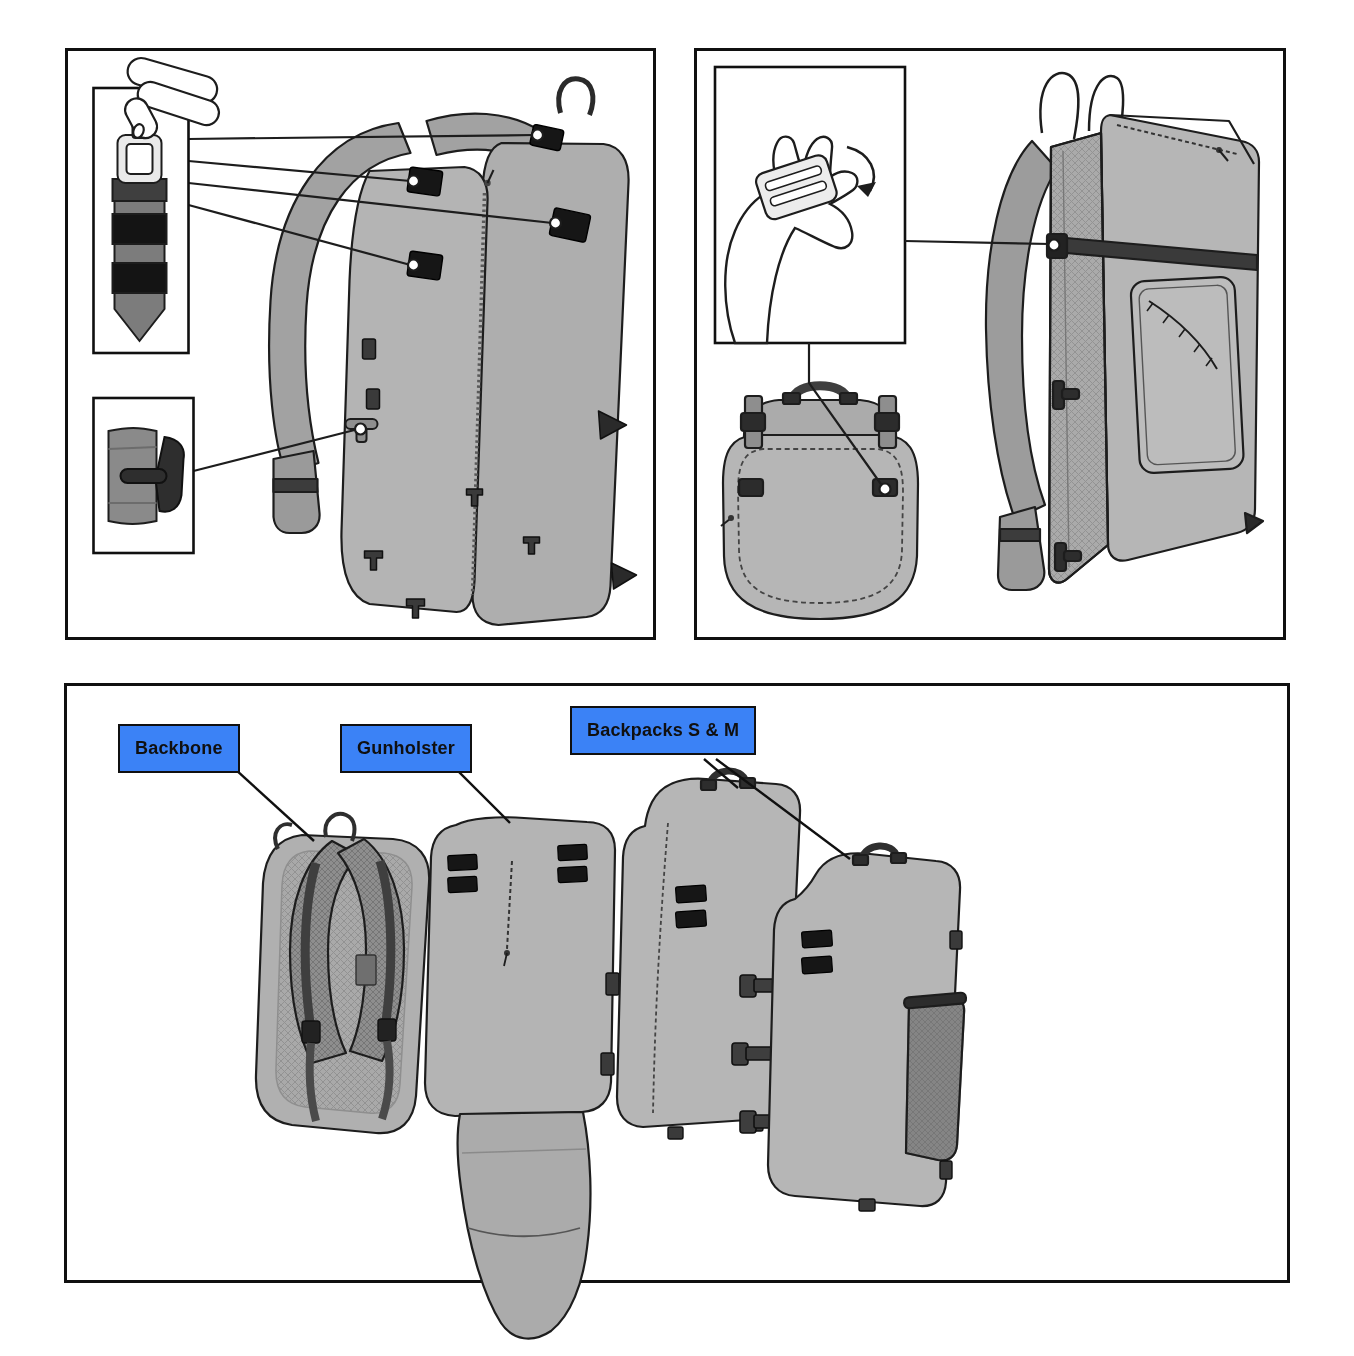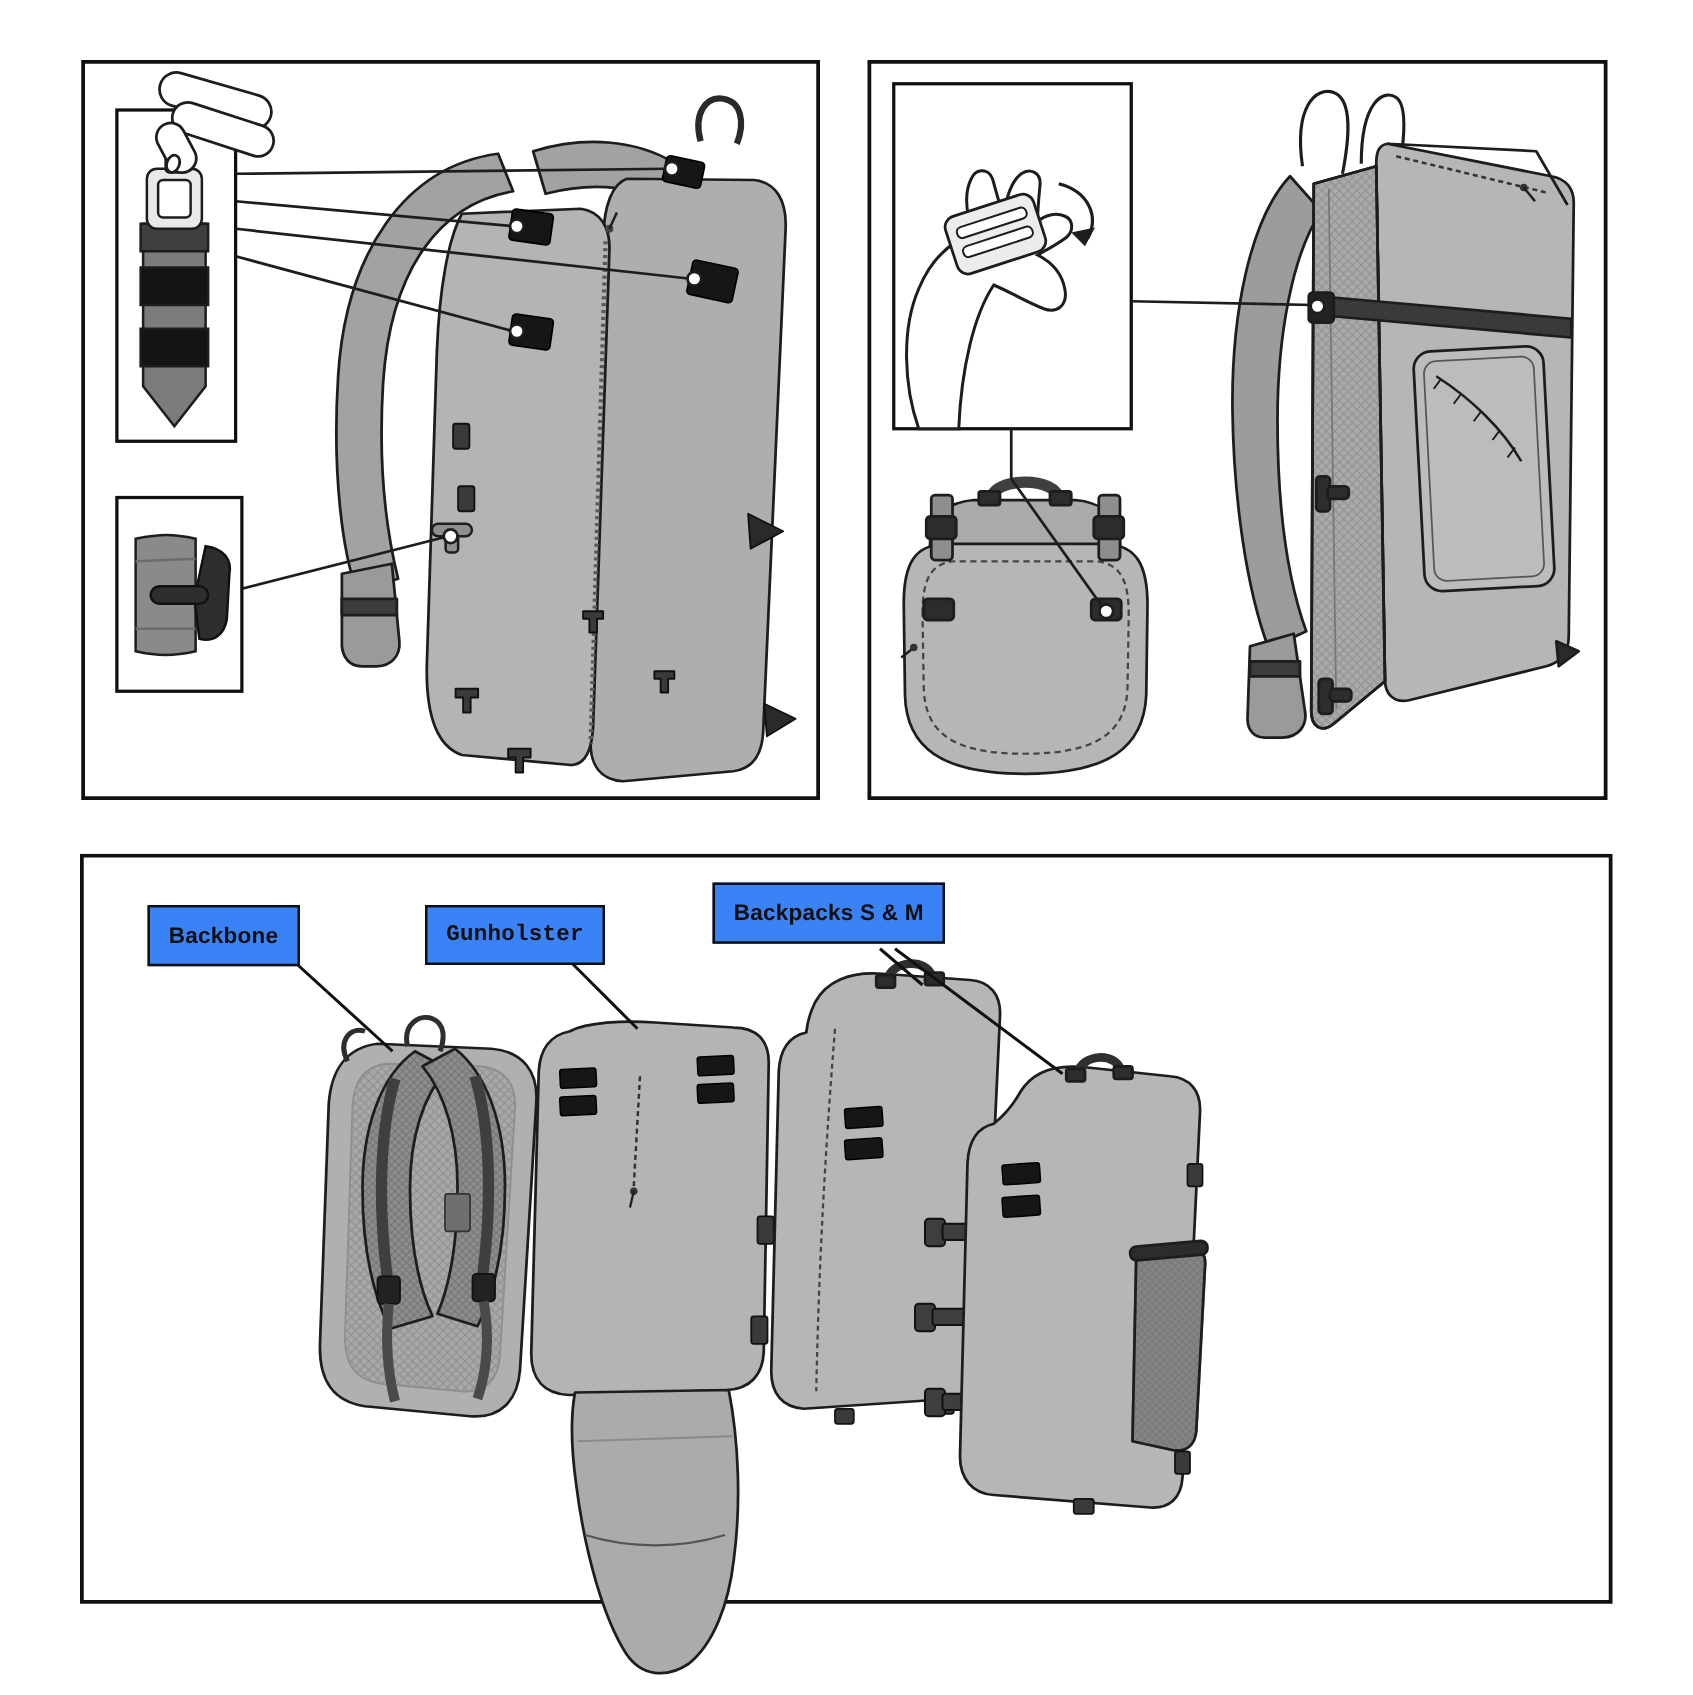--- a/index.html
+++ b/index.html
@@ -13,21 +13,21 @@
   #panel-harness  { left:65px;  top:48px; width:591px; height:592px; }
   #panel-sideview { left:694px; top:48px; width:592px; height:592px; }
   .panel svg { display:block; width:100%; height:100%; }
   #panel-exploded-svg { position:absolute; left:64px; top:683px; }
   .part-label {
     position:absolute; background:#3b82f6; border:2.5px solid #101010;
     padding:12px 15px; font-size:18px; font-weight:bold; white-space:nowrap;
     letter-spacing:.2px;
   }
   #label-backbone   { left:118px; top:724px; }
-  #label-gunholster { left:340px; top:724px;font-family:Liberation Mono, monospace; }
+  #label-gunholster { left:340px; top:724px; }
   #label-backpacks  { left:570px; top:706px; }
 </style>
 </head>
 <body>
 
 <div class="panel" id="panel-harness">
 <svg viewBox="0 0 584 586">
 
   <g stroke="#1d1d1d" stroke-width="2.2" stroke-linejoin="round">
     <path d="M330 72 C255 82 208 152 202 250 C197 330 206 392 217 422 L250 412 C240 372 234 320 238 255 C244 165 283 112 342 102 Z" fill="#a2a2a2"></path>

